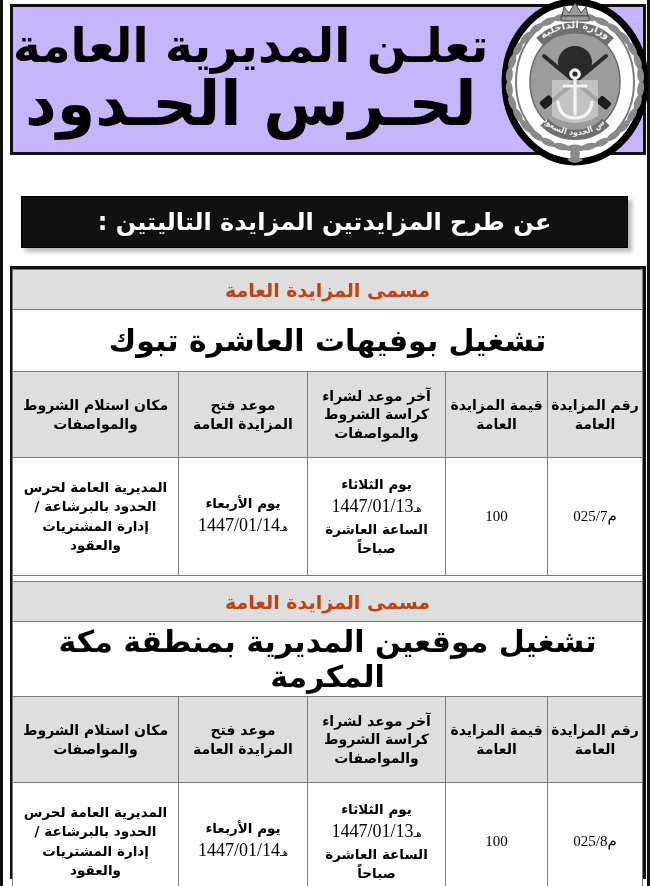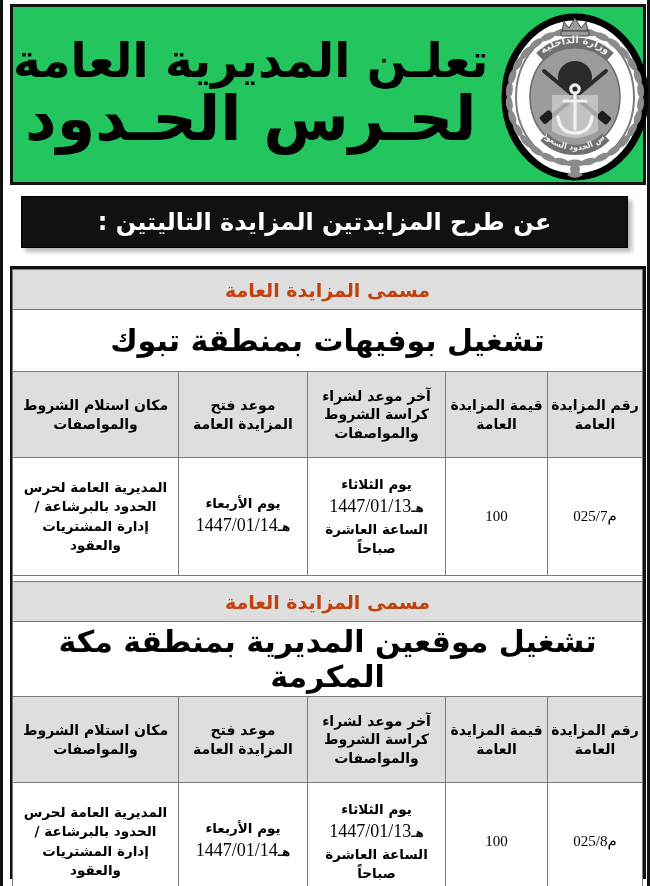--- a/index.html
+++ b/index.html
@@ -27,24 +27,24 @@
     border-right: 3px solid #111;
     background: #fff;
   }
 
   
   .header-block {
     position: absolute;
     left: 7px;
     top: 4px;
     width: 636px;
-    height: 181px;
+    height: 151px;
     box-sizing: border-box;
     border: 3px solid #111;
-    background: #22c55e;
+    background: #c4b5fd;
     display: flex;
     flex-direction: row-reverse;
     align-items: center;
   }
   .header-title {
     flex: 1 1 auto;
     text-align: center;
     padding: 0 6px 0 0;
     direction: rtl;
   }
@@ -176,22 +176,22 @@
   td.data .ln { display: block; }
   td.data .ln.ltrline {
     direction: ltr;
     unicode-bidi: isolate;
     font-family: "Liberation Serif", "DejaVu Serif", serif;
     font-weight: normal;
     font-size: 18px;
   }
   td.data .ln.ltrline .hj {
     font-family: "DejaVu Sans", "Liberation Sans", sans-serif;
-    font-weight: bold;
-    font-size: 12px;
+    font-weight: normal;
+    font-size: 10px;
   }
   .spacer-row td { border: none; background: #fff; height: 6px; }
 </style>
 </head>
 <body>
 
 <div class="page">
 
   <div class="header-block">
 
@@ -296,21 +296,21 @@
   </div>
 
   <div class="tbl-wrap">
     <table class="auction">
       <tbody>
 
         <tr>
           <td class="sec-head" colspan="5">مسمى المزايدة العامة</td>
         </tr>
         <tr>
-          <td class="sec-name" colspan="5">تشغيل بوفيهات بمنطقة تبوك</td>
+          <td class="sec-name" colspan="5">تشغيل بوفيهات العاشرة تبوك</td>
         </tr>
         <tr>
           <td class="col-head">
             <span class="ln">رقم المزايدة</span>
             <span class="ln">العامة</span>
           </td>
           <td class="col-head">
             <span class="ln">قيمة المزايدة</span>
             <span class="ln">العامة</span>
           </td>

